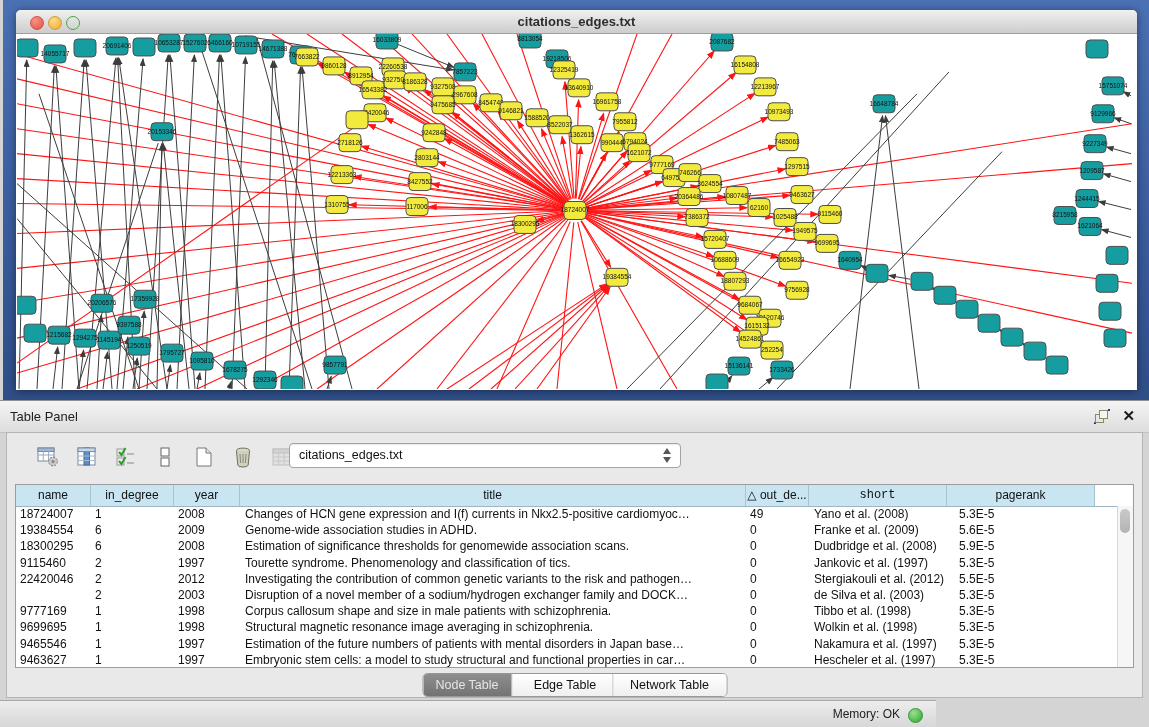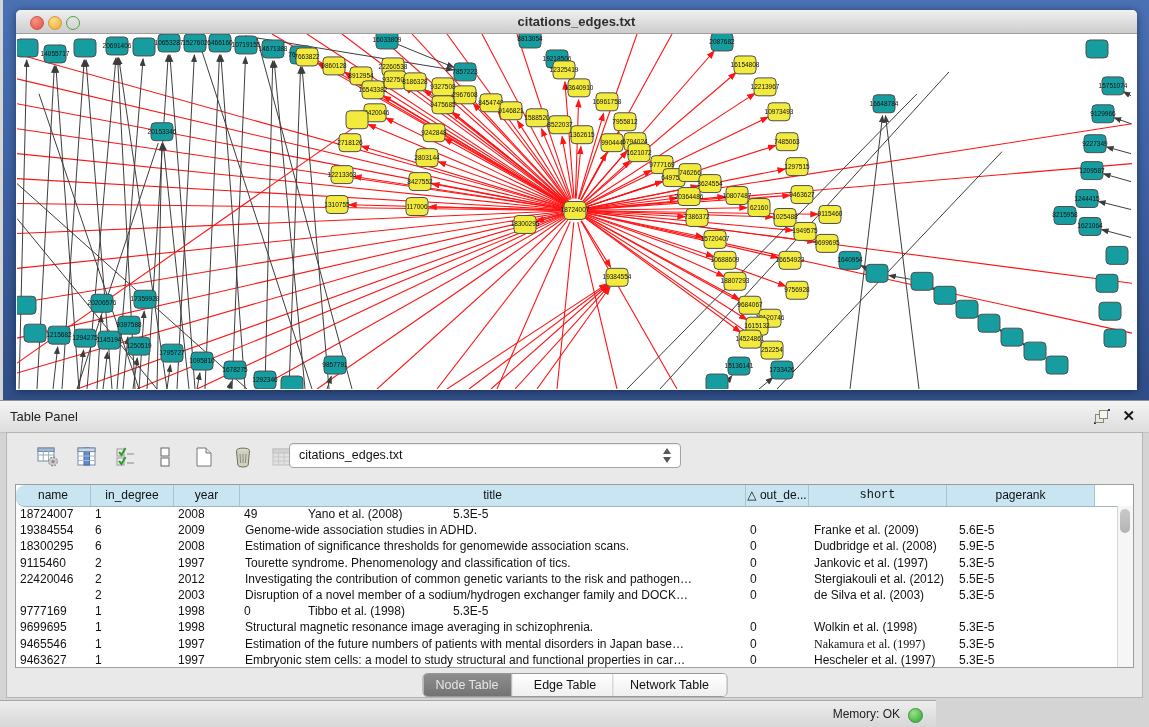--- a/index.html
+++ b/index.html
@@ -38,21 +38,21 @@
   .tool{width:26px;height:24px;display:flex;align-items:center;justify-content:center;}
   .fx{font-family:"Liberation Serif",serif;font-style:italic;font-weight:bold;font-size:15px;color:#222;}
   .dropdown{position:absolute;left:282px;top:10px;width:390px;height:23px;background:#fff;
        border:1px solid #a3a3a3;border-radius:4px;box-shadow:inset 0 1px 1px rgba(0,0,0,.08);}
   .dropdown .val{position:absolute;left:9px;top:0;line-height:23px;font-size:12.5px;color:#111;}
   .stepper{position:absolute;right:8px;top:4px;width:9px;height:15px;}
   .stepper .up{position:absolute;top:0;left:0;width:0;height:0;border-left:4.5px solid transparent;border-right:4.5px solid transparent;border-bottom:6px solid #555;}
   .stepper .dn{position:absolute;bottom:0;left:0;width:0;height:0;border-left:4.5px solid transparent;border-right:4.5px solid transparent;border-top:6px solid #555;}
 
   .tbl{position:absolute;left:8px;top:51px;width:1119px;height:184px;border:1px solid #9c9c9c;background:#fff;box-sizing:border-box;}
-  .thead{display:flex;height:21px;border-bottom:1px solid #9fb6c2;background:#c9e5f2;border-radius:9px;}
+  .thead{display:flex;height:21px;border-bottom:1px solid #9fb6c2;background:#c9e5f2;}
   .hc{box-sizing:border-box;height:21px;line-height:21px;font-size:12px;color:#111;text-align:center;
       border-right:1px solid #a6c4d2;overflow:hidden;white-space:nowrap;}
   .hfill{flex:1;background:#fff;border-right:none;}
   .rows{position:absolute;left:0;top:21px;right:15px;bottom:0;overflow:hidden;}
   .tr{display:flex;height:16.2px;}
   .tc{box-sizing:border-box;font-size:12px;color:#111;line-height:16px;white-space:nowrap;overflow:hidden;padding-left:4px;}
   .tc.c3,.tc.c5{padding-left:5px;} .tc.c6{padding-left:12px;}
   .vscroll{position:absolute;right:0;top:21px;bottom:0;width:15px;background:#f6f6f6;border-left:1px solid #d8d8d8;}
   .thumb{position:absolute;left:2px;top:3px;width:10px;height:24px;border-radius:5px;background:linear-gradient(#c9c9c9,#b4b4b4);}
 
@@ -812,20 +812,21 @@
           <div class="hc" style="width: 63px;">△ out_de...</div>
           <div class="hc" style="width: 138px; font-family: Liberation Mono, monospace;">short</div>
           <div class="hc" style="width: 148px;">pagerank</div>
           <div class="hc hfill"></div>
         </div>
       <div class="rows" id="trows">
           <div class="tr">
             <div class="tc c0" style="width: 75px;">18724007</div>
             <div class="tc c1" style="width: 83px;">1</div>
             <div class="tc c2" style="width: 66px;">2008</div>
+            <div class="tc c3" style="width: 506px;">Changes of HCN gene expression and I(f) currents in Nkx2.5-positive cardiomyoc…</div>
             <div class="tc c4" style="width: 63px;">49</div>
             <div class="tc c5" style="width: 138px;">Yano et al. (2008)</div>
             <div class="tc c6" style="width: 148px;">5.3E-5</div>
           </div>
           <div class="tr">
             <div class="tc c0" style="width: 75px;">19384554</div>
             <div class="tc c1" style="width: 83px;">6</div>
             <div class="tc c2" style="width: 66px;">2009</div>
             <div class="tc c3" style="width: 506px;">Genome-wide association studies in ADHD.</div>
             <div class="tc c4" style="width: 63px;">0</div>
@@ -865,40 +866,41 @@
             <div class="tc c2" style="width: 66px;">2003</div>
             <div class="tc c3" style="width: 506px;">Disruption of a novel member of a sodium/hydrogen exchanger family and DOCK…</div>
             <div class="tc c4" style="width: 63px;">0</div>
             <div class="tc c5" style="width: 138px;">de Silva et al. (2003)</div>
             <div class="tc c6" style="width: 148px;">5.3E-5</div>
           </div>
           <div class="tr">
             <div class="tc c0" style="width: 75px;">9777169</div>
             <div class="tc c1" style="width: 83px;">1</div>
             <div class="tc c2" style="width: 66px;">1998</div>
+            <div class="tc c3" style="width: 506px;">Corpus callosum shape and size in male patients with schizophrenia.</div>
             <div class="tc c4" style="width: 63px;">0</div>
             <div class="tc c5" style="width: 138px;">Tibbo et al. (1998)</div>
             <div class="tc c6" style="width: 148px;">5.3E-5</div>
           </div>
           <div class="tr">
             <div class="tc c0" style="width: 75px;">9699695</div>
             <div class="tc c1" style="width: 83px;">1</div>
             <div class="tc c2" style="width: 66px;">1998</div>
             <div class="tc c3" style="width: 506px;">Structural magnetic resonance image averaging in schizophrenia.</div>
             <div class="tc c4" style="width: 63px;">0</div>
             <div class="tc c5" style="width: 138px;">Wolkin et al. (1998)</div>
             <div class="tc c6" style="width: 148px;">5.3E-5</div>
           </div>
           <div class="tr">
             <div class="tc c0" style="width: 75px;">9465546</div>
             <div class="tc c1" style="width: 83px;">1</div>
             <div class="tc c2" style="width: 66px;">1997</div>
             <div class="tc c3" style="width: 506px;">Estimation of the future numbers of patients with mental disorders in Japan base…</div>
             <div class="tc c4" style="width: 63px;">0</div>
-            <div class="tc c5" style="width: 138px; font-family: Liberation Serif, serif;">Nakamura et al. (1997)</div>
+            <div class="tc c5" style="width: 138px;">Nakamura et al. (1997)</div>
             <div class="tc c6" style="width: 148px;">5.3E-5</div>
           </div>
           <div class="tr">
             <div class="tc c0" style="width: 75px;">9463627</div>
             <div class="tc c1" style="width: 83px;">1</div>
             <div class="tc c2" style="width: 66px;">1997</div>
             <div class="tc c3" style="width: 506px;">Embryonic stem cells: a model to study structural and functional properties in car…</div>
             <div class="tc c4" style="width: 63px;">0</div>
             <div class="tc c5" style="width: 138px;">Hescheler et al. (1997)</div>
             <div class="tc c6" style="width: 148px;">5.3E-5</div>

